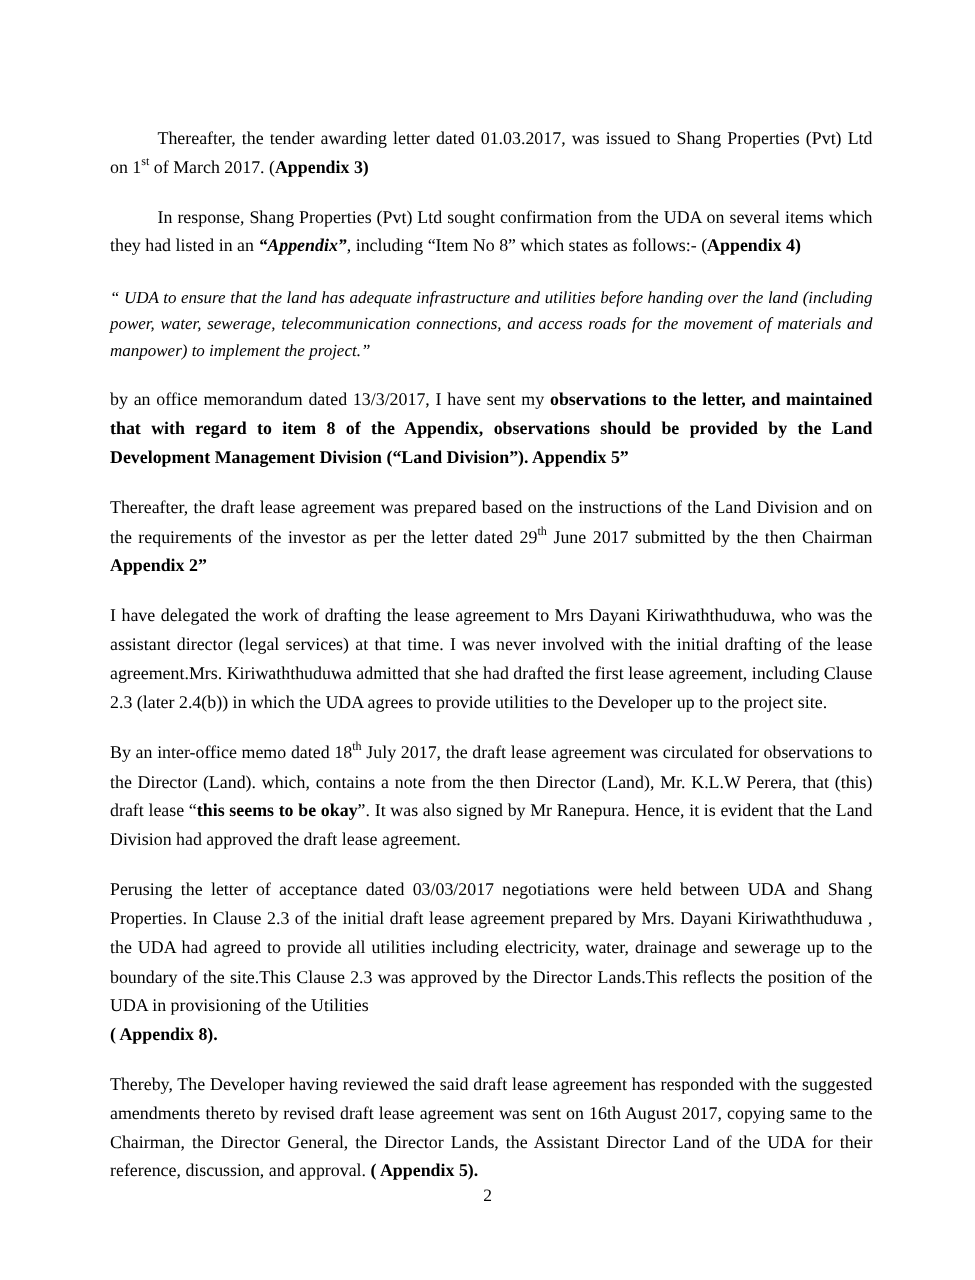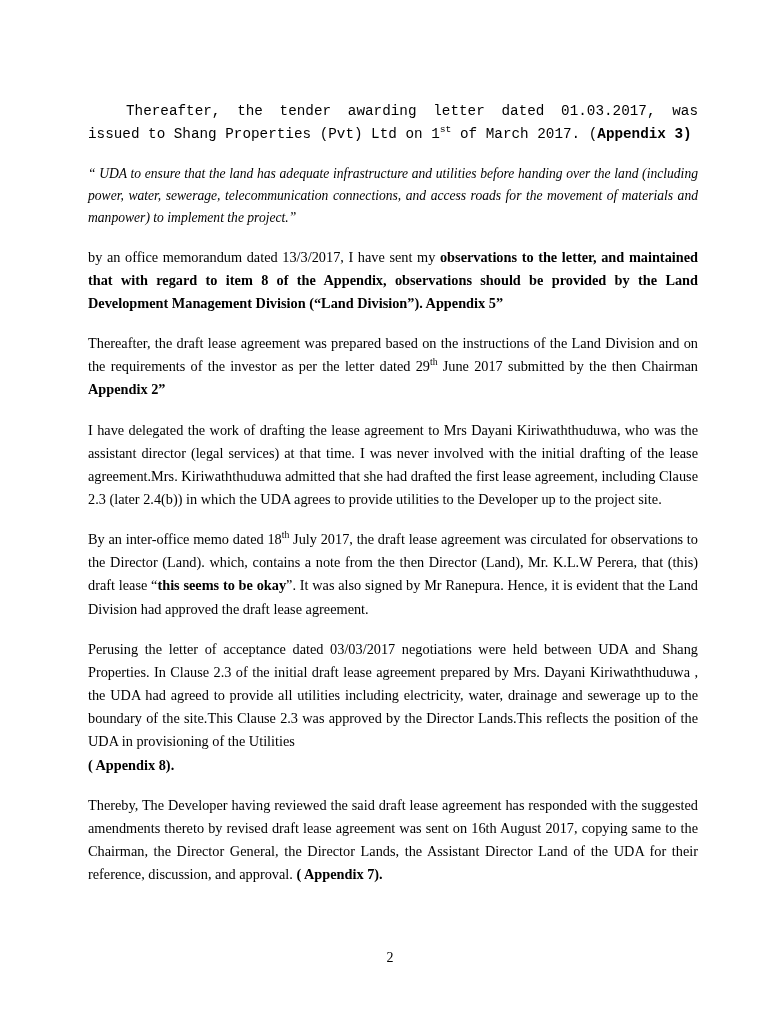--- a/index.html
+++ b/index.html
@@ -22,21 +22,20 @@
     padding: 100px 82px 40px 88px;
   }
   .para {
     font-size: 14.3px;
     line-height: 1.62;
     text-align: justify;
     margin: 0 0 17px 0;
   }
   .para.indent-first {
     text-indent: 38px;
-    font-family: Liberation Mono, monospace;
   }
   .para.quote {
     font-style: italic;
     font-size: 13.6px;
     line-height: 1.6;
     margin-bottom: 17px;
   }
   b, .b { font-weight: bold; }
   i, .i { font-style: italic; }
   sup {
@@ -55,20 +54,23 @@
 </style>
 </head>
 <body>
 
 <div class="page">
 
   <p class="para indent-first">
     <span>Thereafter, the tender awarding letter dated 01.03.2017, was issued to Shang Properties (Pvt) Ltd on 1<sup>st</sup> of March 2017. (<b>Appendix 3)</b></span>
   </p>
 
+  <p class="para indent-first">
+    <span>In response, Shang Properties (Pvt) Ltd sought confirmation from the UDA on several items which they had listed in an <b><i>“Appendix”</i></b>, including “Item No 8” which states as follows:- (<b>Appendix 4)</b></span>
+  </p>
 
   <p class="para quote">
     <span>“  UDA to ensure that the land has adequate infrastructure and utilities before handing over the land (including power, water, sewerage, telecommunication connections, and access roads for the movement of materials and manpower) to implement the project.”</span>
   </p>
 
   <p class="para">
     <span>by an office memorandum dated 13/3/2017, I have sent my  <b>observations to the letter, and maintained that with regard to item 8 of the Appendix, observations should be provided by the Land Development Management Division (“Land Division”).  Appendix 5”</b></span>
   </p>
 
   <p class="para">
@@ -82,18 +84,18 @@
   <p class="para">
     <span>By an  inter-office memo dated 18<sup>th</sup> July 2017, the draft lease agreement was circulated for observations to the Director (Land). which, contains a note from the then Director (Land), Mr. K.L.W Perera, that (this) draft lease “<b>this seems to be okay</b>”. It was also signed by Mr Ranepura. Hence, it is evident that the Land Division had approved the draft lease agreement.</span>
   </p>
 
   <p class="para">
     <span>Perusing the letter of acceptance dated 03/03/2017 negotiations were held between UDA and Shang Properties. In Clause 2.3 of the initial draft lease agreement prepared by  Mrs. Dayani Kiriwaththuduwa , the UDA had agreed to provide all utilities including electricity, water, drainage and sewerage up to the boundary of the site.This Clause 2.3 was approved by the Director Lands.This reflects the  position of the UDA in  provisioning of the Utilities</span><br>
     <b>( Appendix 8).</b>
   </p>
 
   <p class="para">
-    <span>Thereby, The Developer having reviewed the said draft lease agreement has responded with the suggested amendments thereto by revised draft lease agreement was sent on 16th August 2017, copying same to the Chairman, the Director General, the Director Lands, the Assistant Director Land of the UDA for their reference, discussion, and approval. </span><b>( Appendix 7).</b>
+    <span>Thereby, The Developer having reviewed the said draft lease agreement has responded with the suggested amendments thereto by revised draft lease agreement was sent on 16th August 2017, copying same to the Chairman, the Director General, the Director Lands, the Assistant Director Land of the UDA for their reference, discussion, and approval. </span><b>( Appendix 5).</b>
   </p>
 
   <div class="page-number">2</div>
 
 </div>
 
 </body></html>

